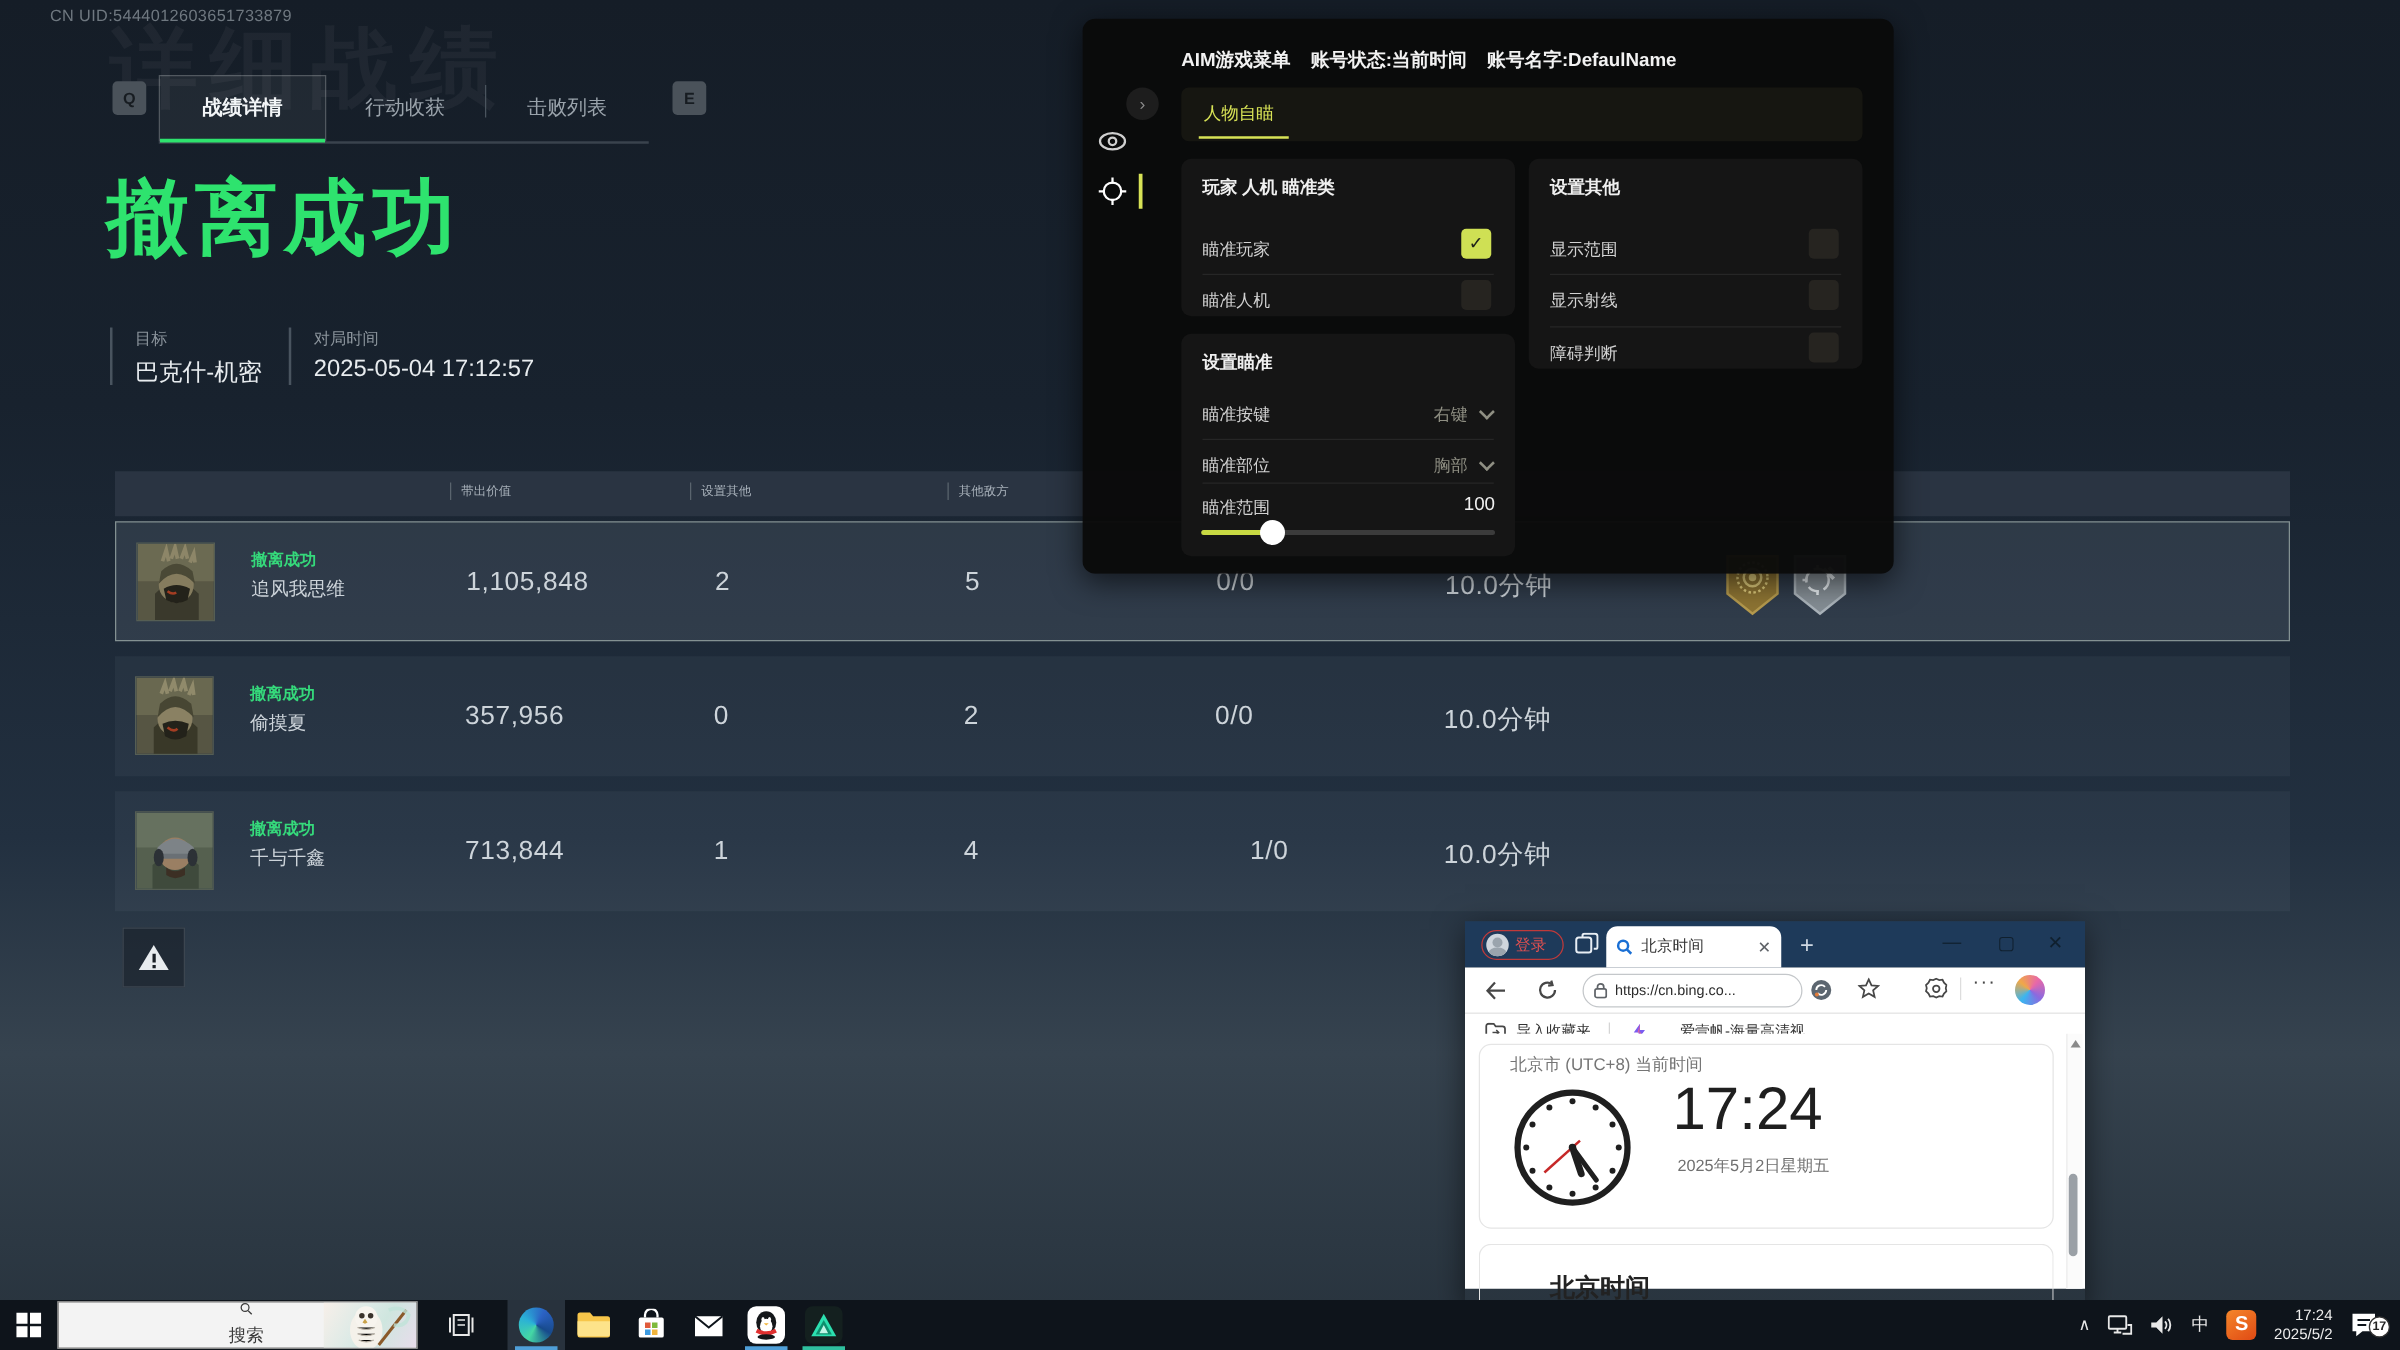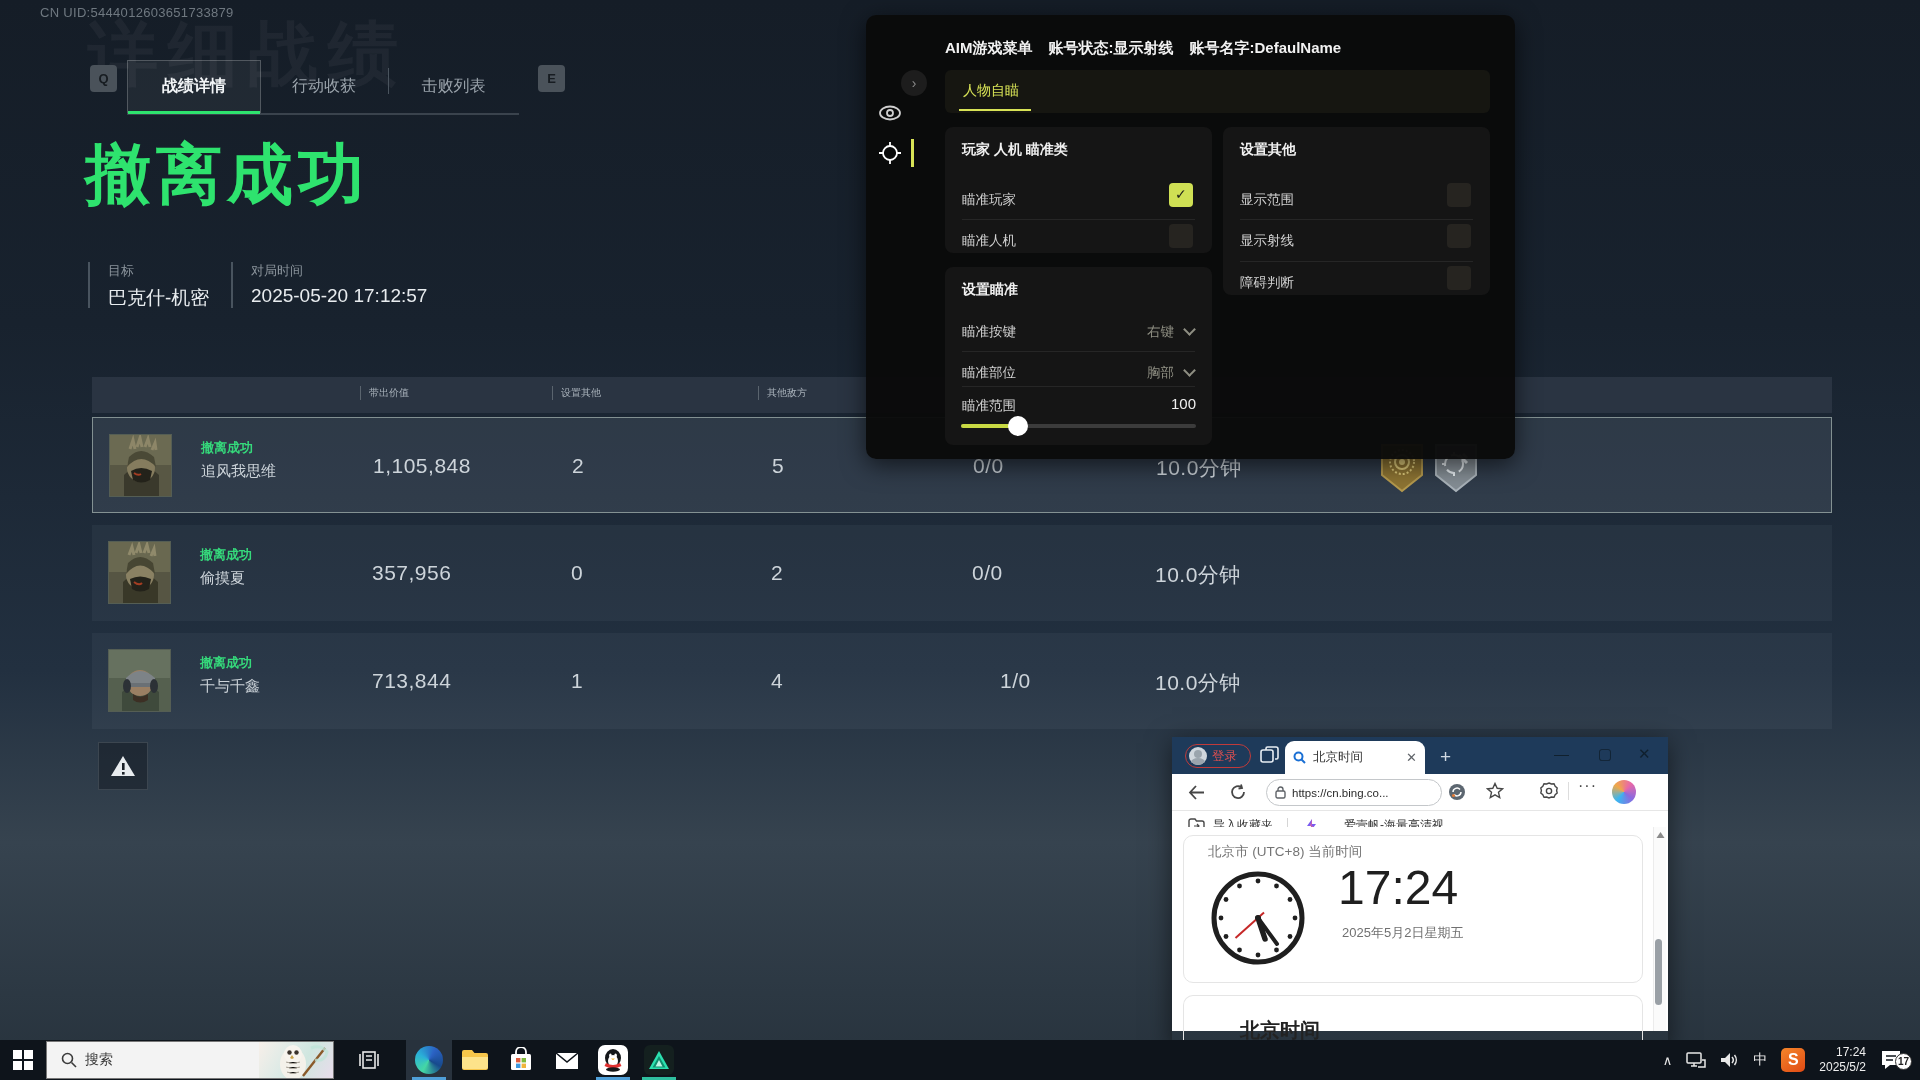--- a/index.html
+++ b/index.html
@@ -93,21 +93,21 @@
   .bcard2{position:absolute;left:11px;top:168px;width:460px;height:60px;border:1px solid #e5e5e5;border-radius:10px 10px 0 0;border-bottom:none;}
   .nextsec{position:absolute;left:56px;top:21px;font-size:20px;font-weight:700;color:#222;}
   .scrolltrack{position:absolute;right:2px;top:0;width:13px;height:204px;background:#fbfbfb;border-left:1px solid #ececec;}
   .scrollthumb{position:absolute;right:4px;top:112px;width:7px;height:66px;border-radius:4px;background:#9aa0a6;}
 
   
   .taskbar{left:0;top:1040px;width:1920px;height:40px;background:#0e141b;display:flex;align-items:center;z-index:50;}
   .tb-underline{position:absolute;bottom:0;height:3px;}
   .appslot{position:relative;width:46px;height:40px;display:flex;align-items:center;justify-content:center;}
   .appslot.active{background:#28323d;}
-  .searchbox{position:relative;width:288px;height:38px;background:#f3f3f3;border:1px solid #777;display:flex;align-items:center;gap:8px;padding-left:14px;overflow:hidden;}
+  .searchbox{position:relative;width:288px;height:38px;background:#f3f3f3;border:1px solid #777;display:flex;align-items:center;gap:8px;padding-left:14px;overflow:hidden;flex-direction:column;}
   .search-owl{position:absolute;right:0;top:0;width:74px;height:38px;background:linear-gradient(120deg,#f7efe9 0%,#dcEAE6 40%,#cfe6df 60%,#e9dcEC 100%);}
   .tray{margin-left:auto;display:flex;align-items:center;gap:14px;padding-right:10px;color:#e8e8e8;}
   .trayclock{text-align:right;font-size:12px;color:#eee;line-height:1.25;}
   svg{display:block;}
 </style>
 </head>
 <body>
 
 <div id="stage">
 
@@ -132,21 +132,21 @@
 
   <div class="abs" style="left:88px;top:262px;display:flex;gap:18px;">
     <div class="vline"></div>
     <div style="width:105px;">
       <div class="ilabel">目标</div>
       <div class="ivalue">巴克什-机密</div>
     </div>
     <div class="vline"></div>
     <div>
       <div class="ilabel">对局时间</div>
-      <div class="ivalue">2025-05-20 17:12:57</div>
+      <div class="ivalue">2025-05-04 17:12:57</div>
     </div>
   </div>
 
   <div class="abs thead">
     <span class="th" style="left:268px;">带出价值</span>
     <span class="th" style="left:460px;">设置其他</span>
     <span class="th" style="left:666px;">其他敌方</span>
   </div>
 
   <div class="abs row sel" style="top:417px;">
@@ -250,21 +250,21 @@
     </div>
     <div class="side-icon" style="top:125px;">
       <svg width="26" height="26" viewBox="0 0 26 26">
           <circle cx="13" cy="13" r="7" fill="none" stroke="#ffffff" stroke-width="1.8"></circle>
           <path d="M13 2 v5 M13 19 v5 M2 13 h5 M19 13 h5" stroke="#ffffff" stroke-width="1.8"></path>
         </svg>
     </div>
     <div class="side-activebar"></div>
 
     <div class="mtitle">
-      <span>AIM游戏菜单</span><span>账号状态:显示射线</span><span>账号名字:DefaulName</span>
+      <span>AIM游戏菜单</span><span>账号状态:当前时间</span><span>账号名字:DefaulName</span>
     </div>
 
     <div class="mtabs">
       <div class="mtab">人物自瞄</div>
     </div>
 
     <div class="mcard" style="left:357px;top:112px;width:267px;height:168px;">
       <div class="mcard-title">设置其他</div>
       <div class="mrow-label" style="top:64px;">显示范围</div>
       <div class="cb" style="left:224px;top:56px;"></div>

